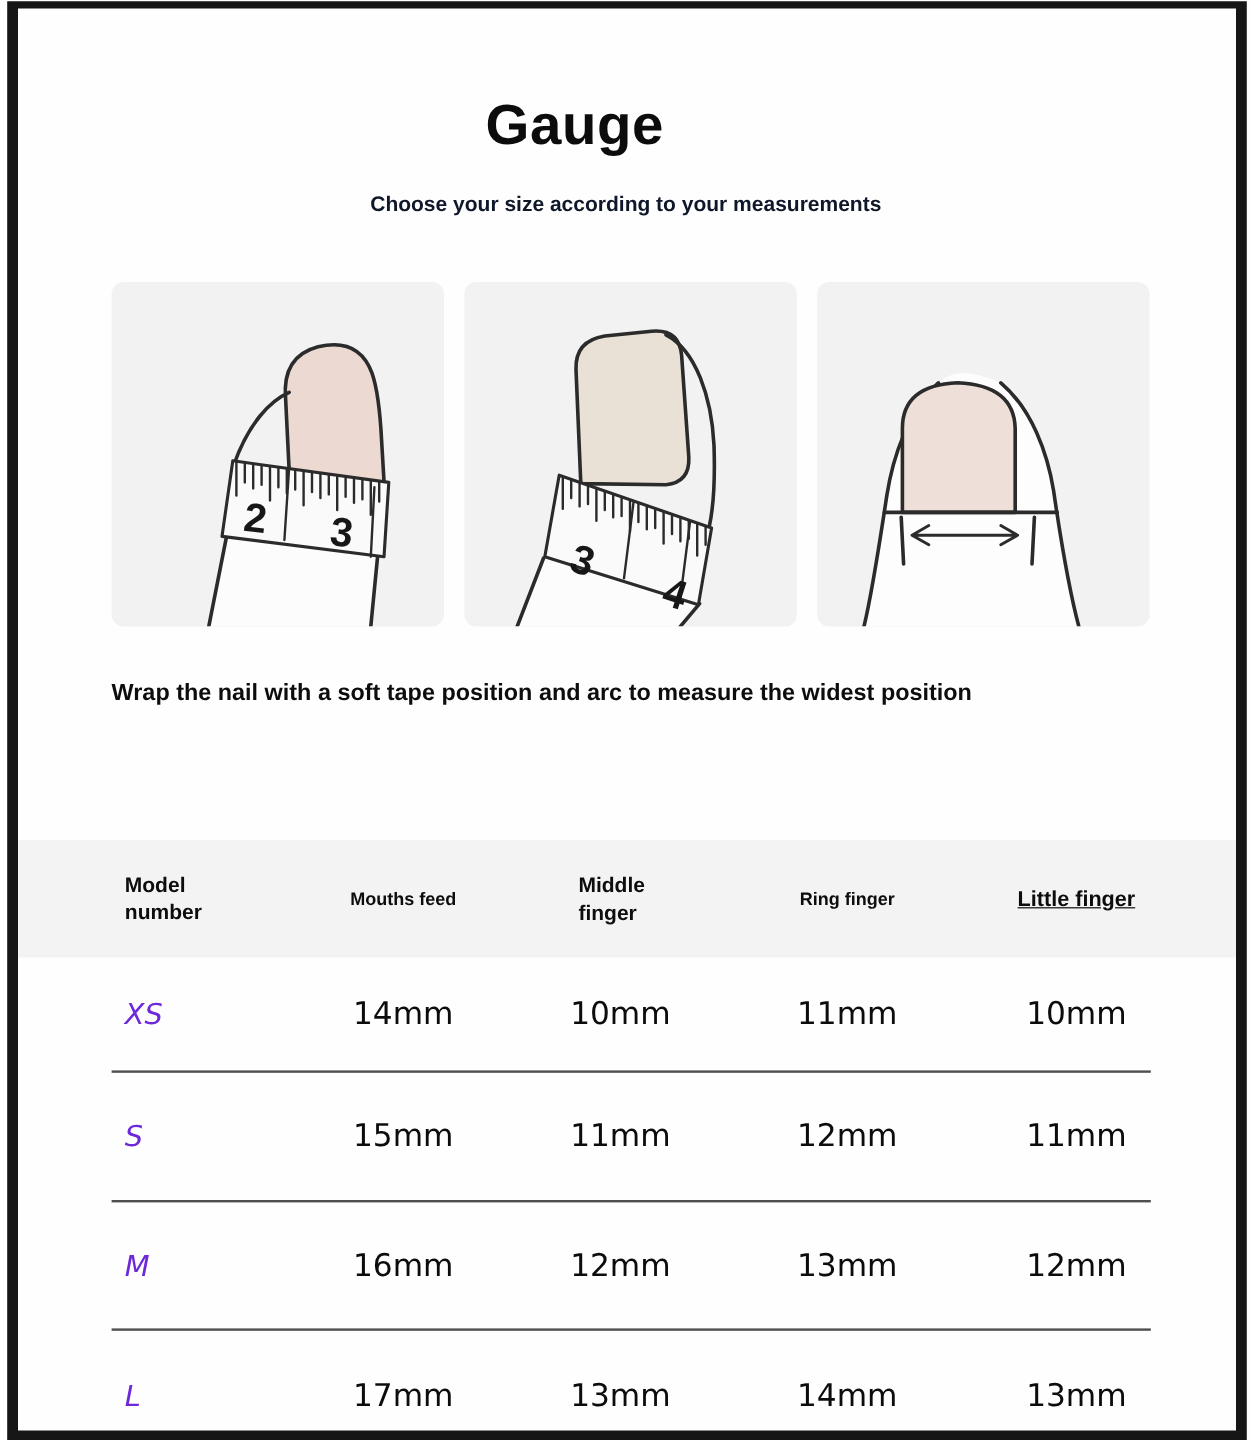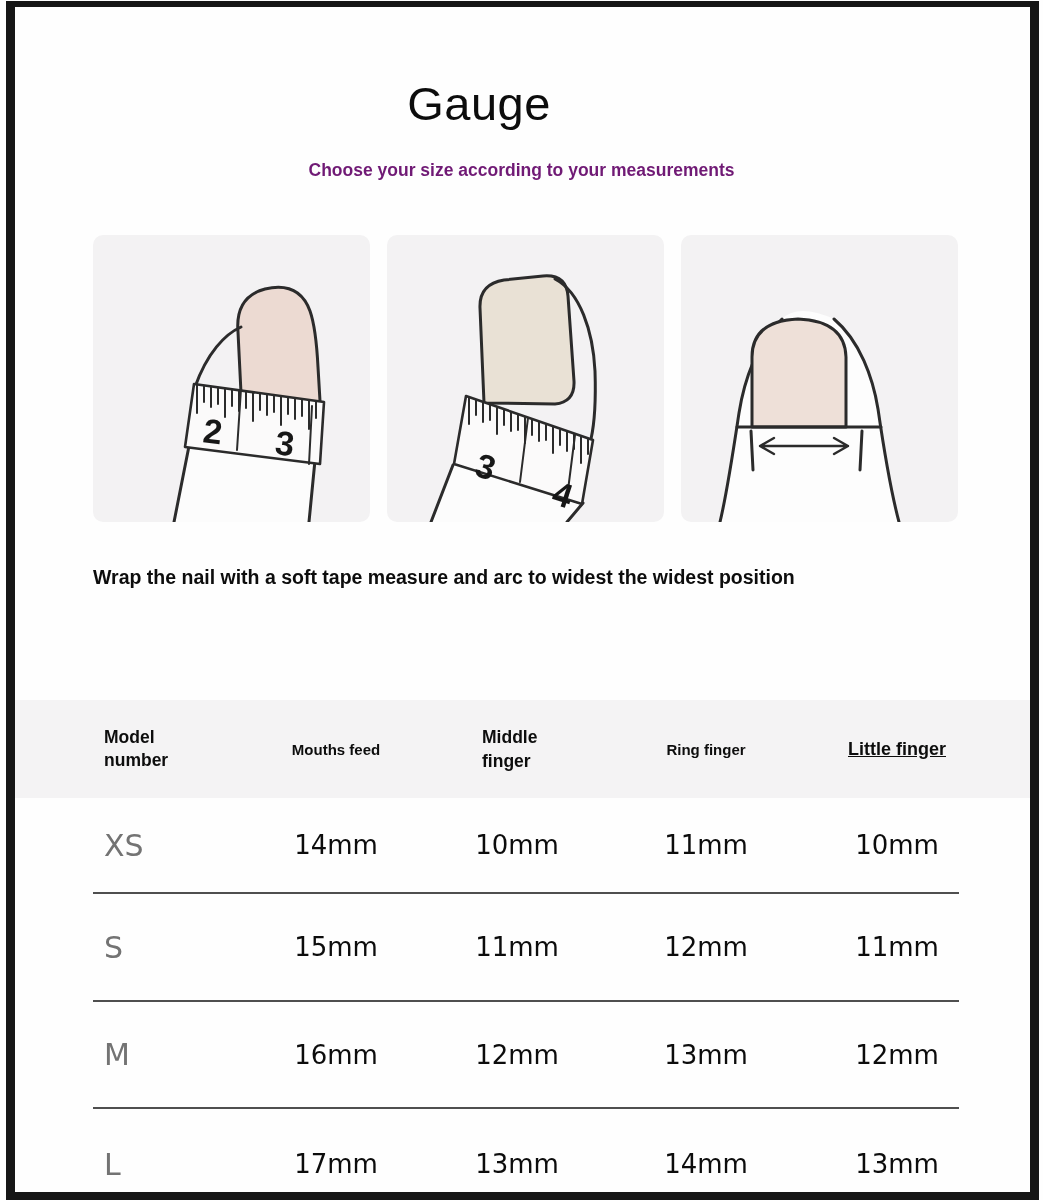--- a/index.html
+++ b/index.html
@@ -7,25 +7,25 @@
     position:relative; width:1043px; height:1200px; overflow:hidden;
     background:#fefefe; font-family:"Liberation Sans", sans-serif; color:#101010;
   }
   .frame {
     position:absolute; left:6px; top:1px; right:4px; bottom:0;
     border:solid #161616; border-width:6px 9px 8px 9px;
     pointer-events:none; z-index:30;
   }
   .title {
     position:absolute; top:76px; left:0; width:958px; text-align:center;
-    font-size:47px; font-weight:normal; letter-spacing:0.5px; color:#0c0c0c;
+    font-size:47px; font-weight:bold; letter-spacing:0.5px; color:#0c0c0c;
   }
   .subtitle {
     position:absolute; top:160px; left:0; width:1043px; text-align:center;
-    font-size:17.5px; font-weight:bold; color:#701a75;
+    font-size:17.5px; font-weight:bold; color:#0f172a;
   }
   .panels { position:absolute; top:235px; left:93px; display:flex; gap:17px; }
   .panel {
     width:277px; height:287px; background:#f3f2f3; border-radius:10px;
     overflow:hidden;
   }
   .panel svg { display:block; width:277px; height:287px; }
   .instructions {
     position:absolute; left:93px; top:564px; width:850px;
     font-size:19.5px; font-weight:bold; line-height:26.5px; color:#0d0d0d;
@@ -48,22 +48,23 @@
   .r4 { height:110px; }
   .th { display:flex; justify-content:center; font-weight:bold; color:#0d0d0d; }
   .th-model { justify-content:flex-start; padding-left:11px; }
   .th-model span { width:78px; font-size:17.5px; line-height:23px; }
   .th-thumb span { width:94px; font-size:12.5px; line-height:15.5px; }
   .th-mouths { font-size:15px;text-align:right; }
   .th-middle span { width:70px; font-size:17.5px; line-height:24px; }
   .th-ring { font-size:15px; }
   .th-little { font-size:18px;text-decoration:underline; }
   .model-cell {
-    font-family:"DejaVu Sans", sans-serif; font-size:30px; color:#737373;
+    font-family:"DejaVu Sans", sans-serif; font-size:24px; color:#6d28d9;
     padding-left:11px;
+    font-style:italic;
   }
   .val {
     font-family:"DejaVu Sans", sans-serif; font-size:26px; color:#0c0c0c;
     text-align:center;
   }
   .ink { stroke:#2b2b2b; fill:none; stroke-linecap:round; stroke-linejoin:round; }
   .svgnum { font-family:"Liberation Sans", sans-serif; font-weight:bold; fill:#171717; }
 </style>
 </head>
 <body>
@@ -113,21 +114,21 @@
         <path class="ink" stroke-width="3" d="M70,196 L72,235 M181,196 L179,235"></path>
         <path d="M71,192 L71,122 Q71,86 117,84 Q164,86 165,122 L165,192 Z" fill="#eee0d8" stroke="#2b2b2b" stroke-width="3" stroke-linejoin="round"></path>
         <path class="ink" stroke-width="3" d="M56,192 L200,192"></path>
         <path class="ink" stroke-width="2.4" d="M79,211 L167,211 M93,203 L79,211 L93,219 M153,203 L167,211 L153,219"></path>
       </svg>
     </div>
 
   </div>
 
   <div class="instructions">
-    <div>Wrap the nail with a soft tape measure and arc to widest the widest position</div>
+    <div>Wrap the nail with a soft tape position and arc to measure the widest position</div>
   </div>
 
   <div class="header-band"></div>
 
   <div class="size-table">
 
     <div class="trow thead">
       <div class="th th-model">
           <span>Model number</span>
         </div>

